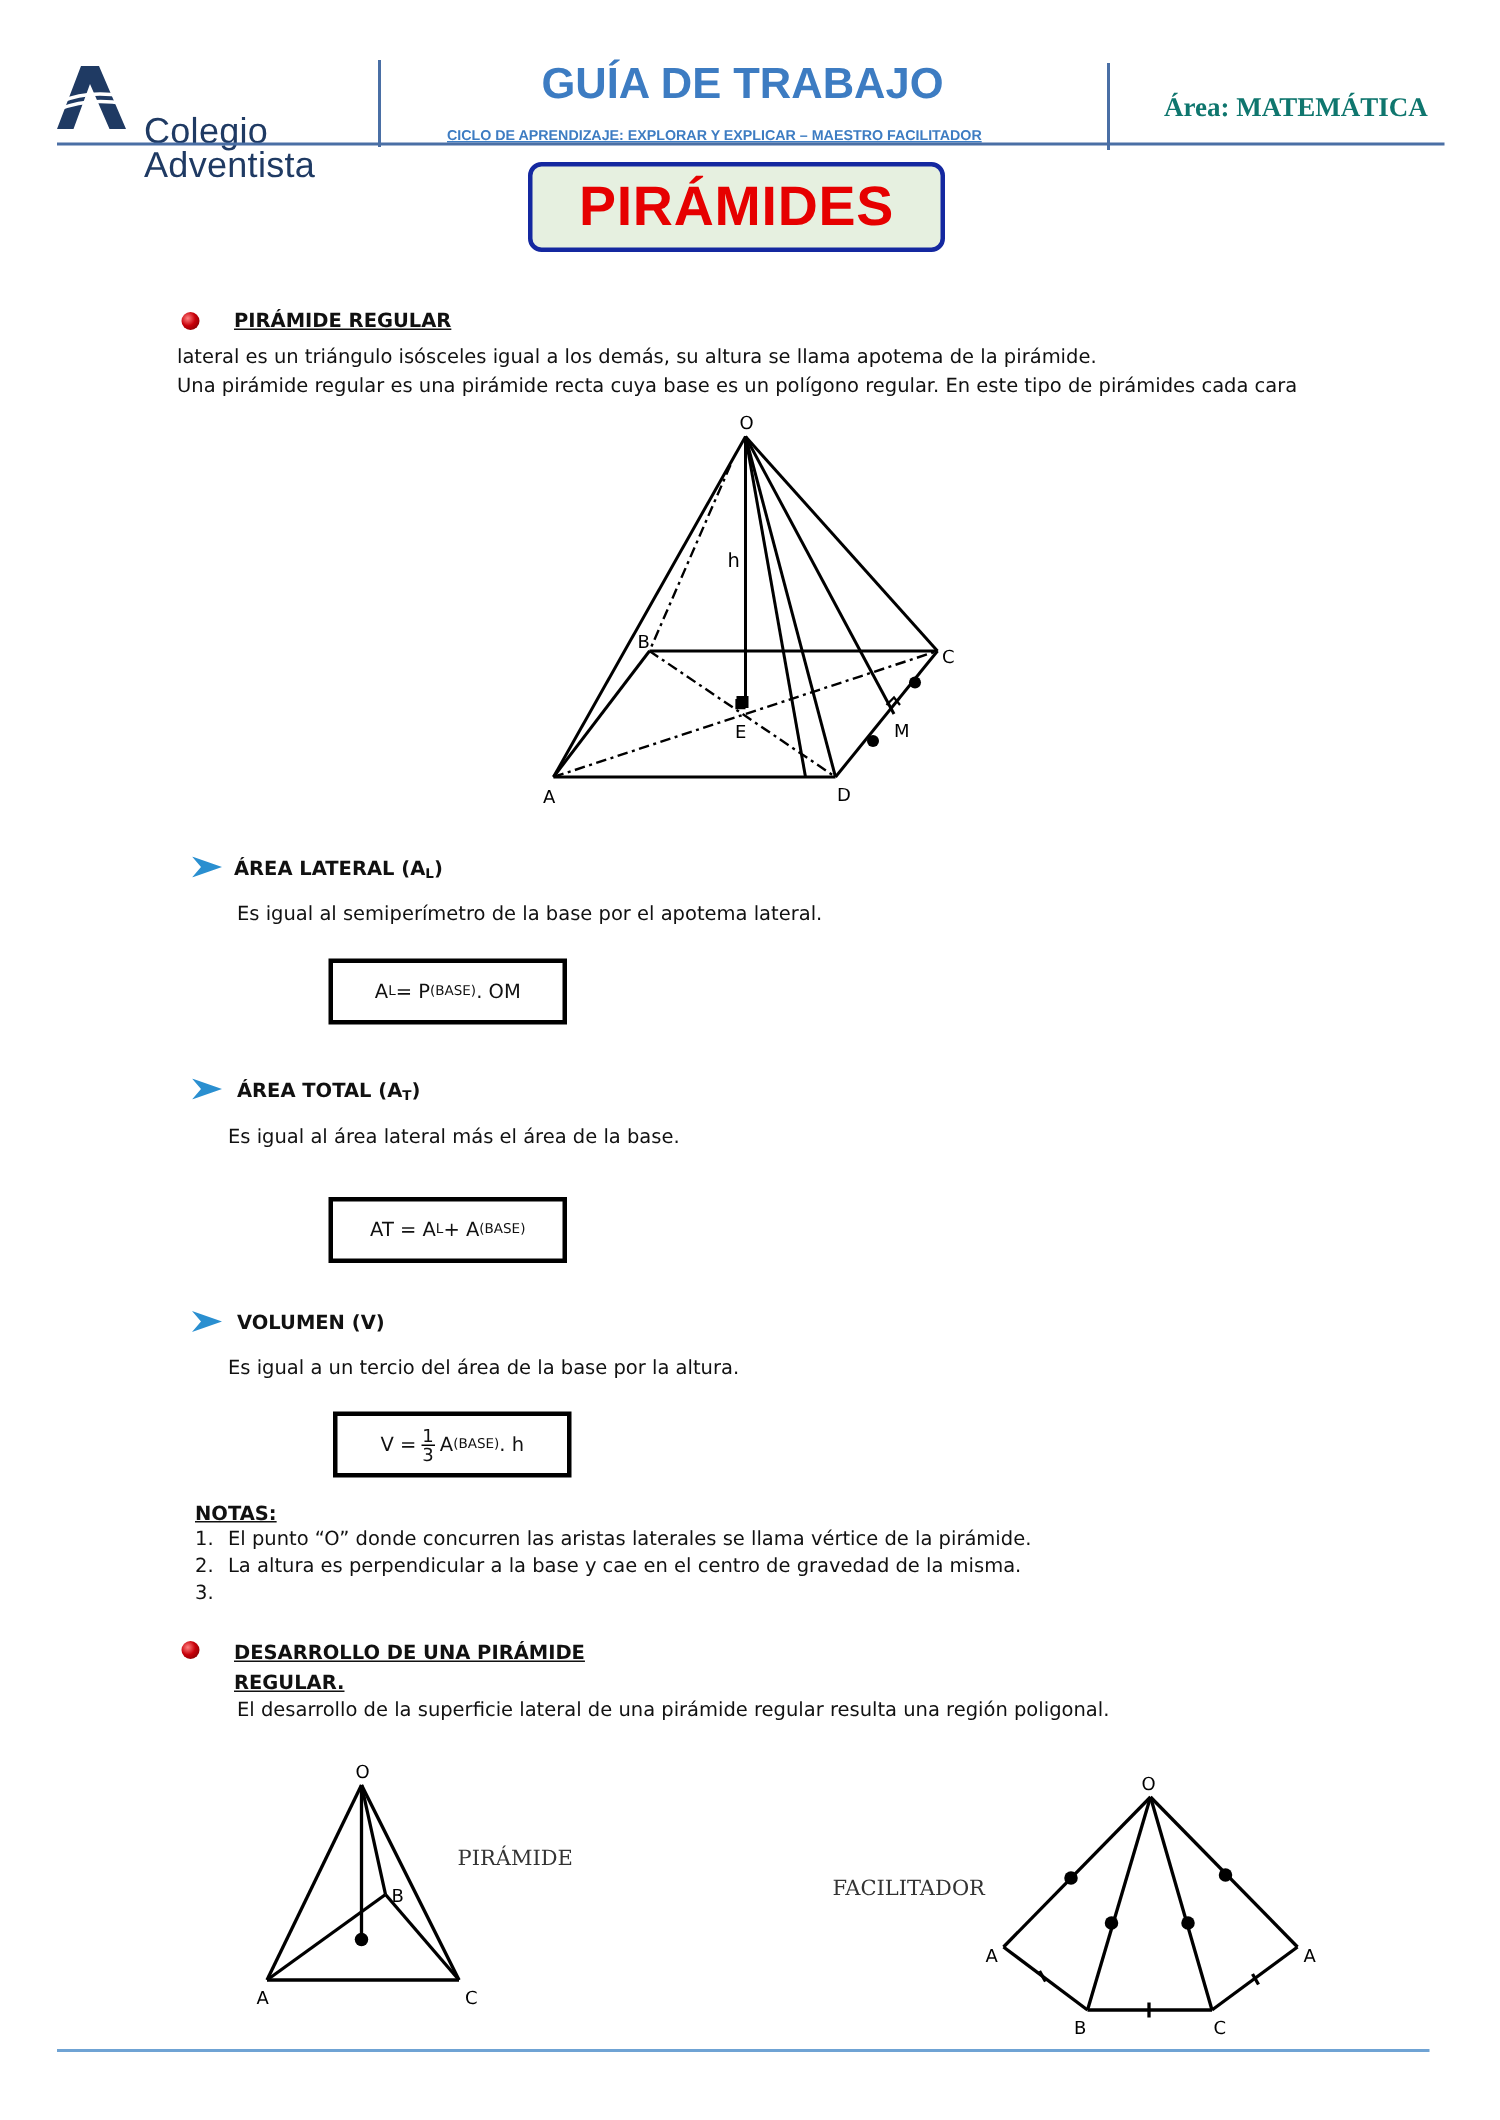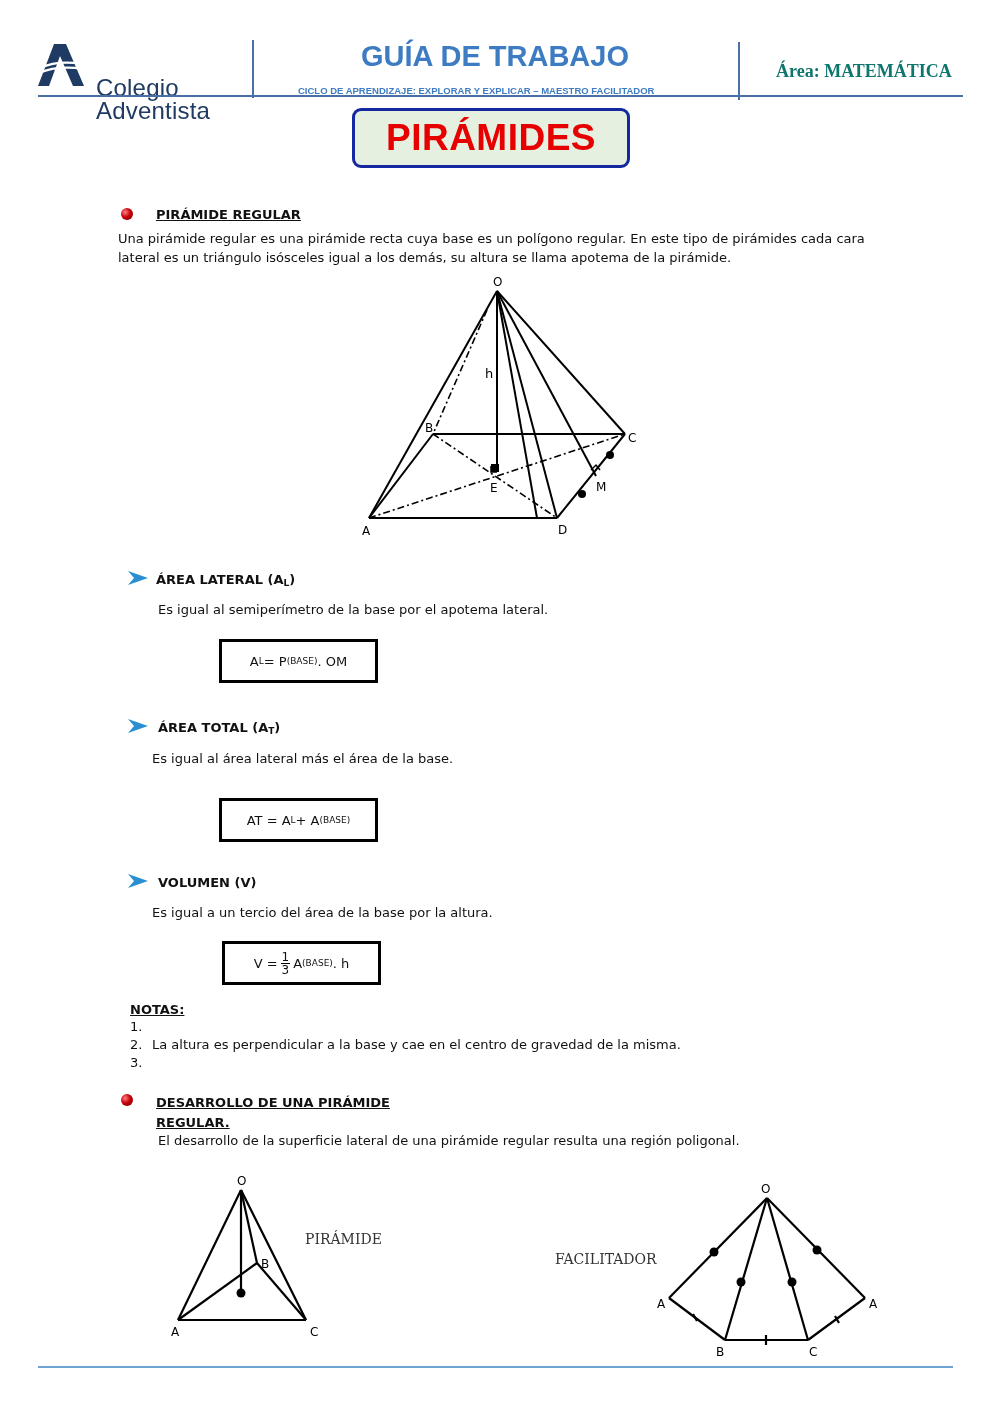--- a/index.html
+++ b/index.html
@@ -55,22 +55,22 @@
 <div class="abs area">Área: MATEMÁTICA</div>
 <div class="abs hline" style="left:38px; top:95px; width:925px;"></div>
 
 <div class="abs main-title-box">
   <span class="main-title">PIRÁMIDES</span>
 </div>
 
 <div class="abs bullet-red" style="left:121px; top:208px;"></div>
 <div class="abs comic head-u" style="left:156px; top:207px;">PIRÁMIDE REGULAR</div>
 <div class="abs comic" style="left:118px; top:229px; width:790px; line-height:19px;">
+  <div>lateral es un triángulo isósceles igual a los demás, su altura se llama apotema de la pirámide.</div>
   <div>Una pirámide regular es una pirámide recta cuya base es un polígono regular. En este tipo de pirámides cada cara</div>
-  <div>lateral es un triángulo isósceles igual a los demás, su altura se llama apotema de la pirámide.</div>
 </div>
 
 <div class="abs" style="left:355px; top:272px; width:300px; height:270px;">
   <svg width="300" height="270" viewBox="0 0 300 270">
     <g stroke="#000" stroke-width="2" fill="none">
 
       <line x1="14" y1="246" x2="202" y2="246"></line>
       <line x1="202" y1="246" x2="270" y2="162"></line>
       <line x1="78" y1="162" x2="270" y2="162"></line>
       <line x1="14" y1="246" x2="78" y2="162"></line>
@@ -153,20 +153,21 @@
   <span>A</span>
     <span class="sub">(BASE)</span>
     <span> . h</span>
 </div>
 
 <div class="abs comic head-u" style="left:130px; top:1002px;">NOTAS:</div>
 <div class="abs comic" style="left:130px; top:1018px; width:700px;">
   <ul class="notes-list">
     <li>
         <span class="n">1.</span>
+        <span>El punto “O” donde concurren las aristas laterales se llama vértice de la pirámide.</span>
       </li>
     <li>
         <span class="n">2.</span>
         <span>La altura es perpendicular a la base y cae en el centro de gravedad de la misma.</span>
       </li>
     <li>
         <span class="n">3.</span>
       </li>
   </ul>
 </div>

